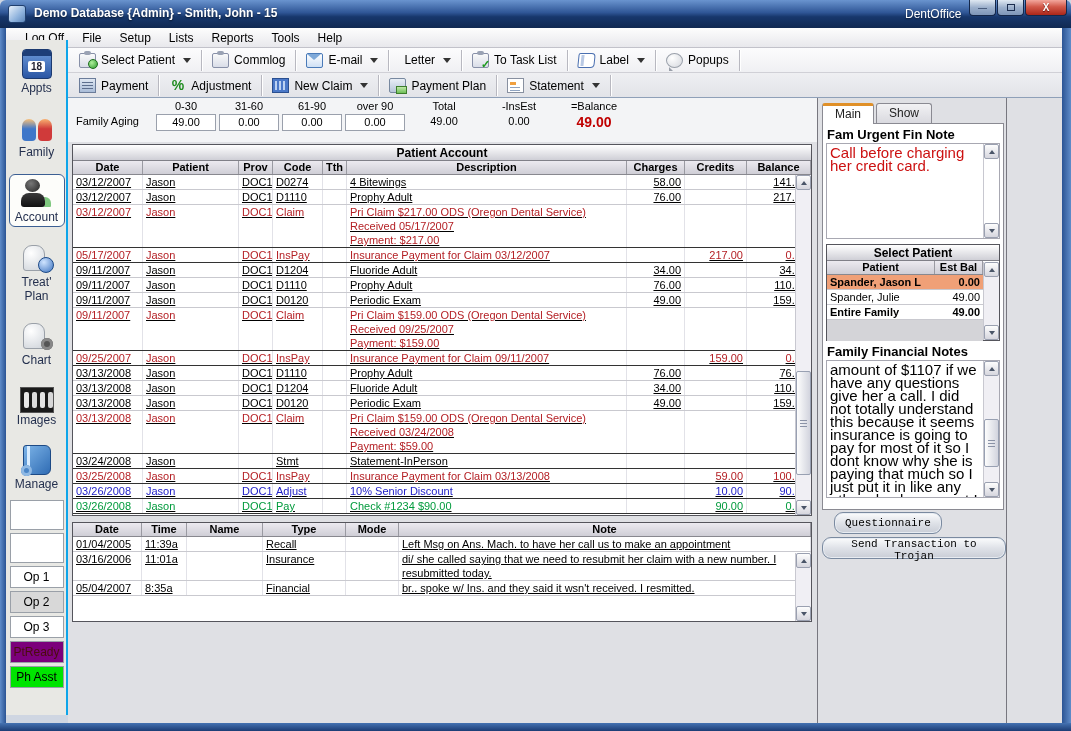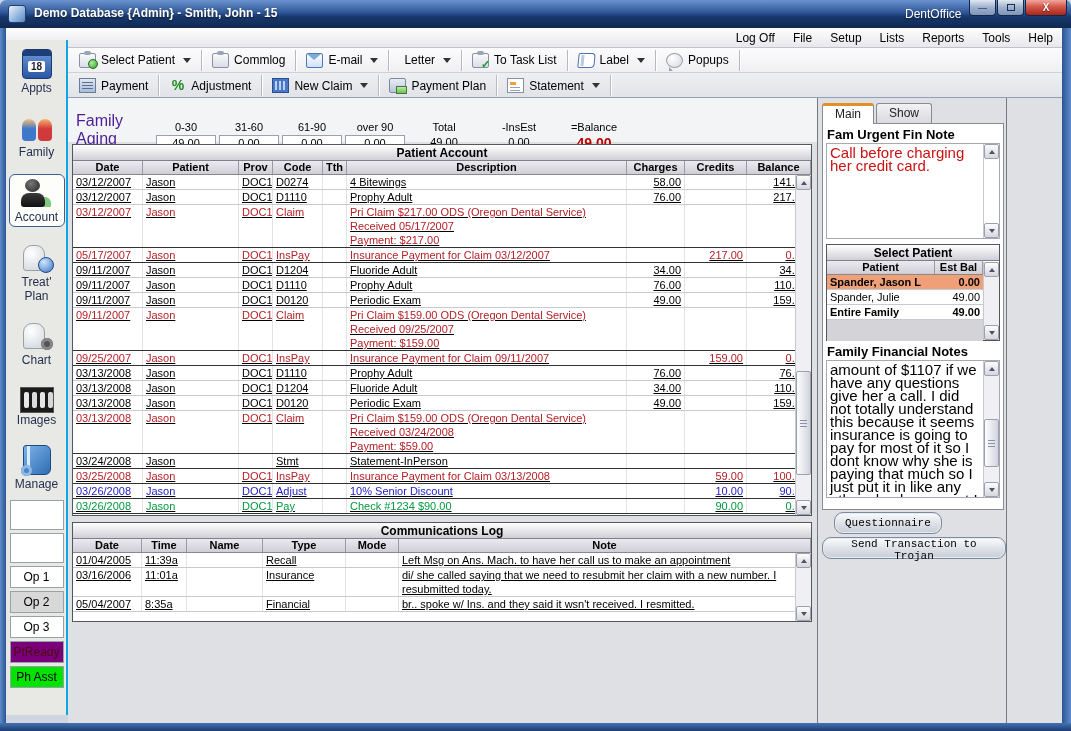--- a/index.html
+++ b/index.html
@@ -29,21 +29,21 @@
     display:flex; align-items:center; justify-content:center; font-size:9px; color:#1a2c4e; }
   .wc-min,.wc-max { width:27px; }
   .wc-close { width:42px; background:linear-gradient(180deg,#f3a79d,#d2594a 45%,#aa2619);
     color:#fff; font-weight:bold; font-size:10px; }
   .wc .glyph-box { width:8px; height:7px; border:1px solid #1a2c4e; background:transparent; }
   .wc-close .x { text-shadow:0 1px 1px #5c0f08; }
 
   
   .menubar { position:absolute; top:28px; left:6px; width:1056px; height:20px;
     background:linear-gradient(180deg,#fdfdfd,#e8e8ec); border-bottom:1px solid #c2c2ca;
-    display:flex; align-items:center; padding-left:10px;justify-content:flex-end; }
+    display:flex; align-items:center; padding-left:10px; }
   .menu-item { font-size:12px; color:#000; padding:2px 9px; cursor:default; }
 
   
   .toolbars { position:absolute; top:48px; left:68px; width:994px; height:50px;
     background:linear-gradient(180deg,#fcfcfd,#e2e3e8); border-bottom:1px solid #8fa0b8; }
   .tb-row { height:25px; display:flex; align-items:center; padding-left:4px; }
   .tb-row1 { border-bottom:1px solid #d0d0d6; }
   .tb-btn { display:flex; align-items:center; height:21px; padding:0 7px; font-size:12px;
     color:#000; border-radius:2px; }
   .tb-label { margin-left:5px; }
@@ -130,21 +130,21 @@
   .op-empty { height:30px; }
   .op-sel { background:#d8d8d8; }
 
   
   .content { position:absolute; top:98px; left:68px; width:994px; height:625px; background:#dfe0e4; }
   .aging-strip { position:absolute; top:0; left:0; width:750px; height:44px; background:#f3f4f6; }
   .vdiv1 { position:absolute; top:0; left:749px; width:1px; height:625px; background:#77777f; }
   .vdiv2 { position:absolute; top:0; left:938px; width:1px; height:625px; background:#77777f; }
 
   .aging { position:absolute; top:2px; left:8px; display:flex; align-items:flex-end; }
-  .aging-label { font-size:16px; color:#4c1d95; margin:12px 8px 4px 0; width:72px; }
+  .aging-label { font-size:11px; color:#000000; margin:4px 8px 4px 0; width:72px; }
   .ag-col { text-align:center; margin-right:3px; }
   .ag-head { font-size:11px; margin-bottom:2px; }
   .ag-val { font-size:11px; height:17px; line-height:15px; }
   .ag-box { width:60px; background:#fff; border:1px solid #9aa0ac; }
   .ag-plain { width:72px; }
   .ag-bal { color:var(--balance-red); font-weight:bold; font-size:14px; line-height:17px; }
 
   .grid { position:absolute; background:#fff; border:1px solid #55555c; }
   .grid-title { height:16px; line-height:16px; text-align:center; font-size:12px; font-weight:bold;
     background:linear-gradient(180deg,#ffffff,#cfcfd6); border-bottom:1px solid #808088; }
@@ -656,21 +656,20 @@
             <span class="tri-up"></span>
           </div>
         <div class="sb-thumb" style="top:196px; height:104px;"></div>
         <div class="sb-btn sb-dn">
             <span class="tri-dn"></span>
           </div>
       </div>
     </div>
 
     <div class="grid" id="comm">
-      <div class="grid-title">Communications Log</div>
       <div class="ghead" id="comm-head">
           <div>Date</div>
           <div>Time</div>
           <div>Name</div>
           <div>Type</div>
           <div>Mode</div>
           <div>Note</div>
         </div>
       <div class="rows" id="comm-rows">
           <div class="cr">

